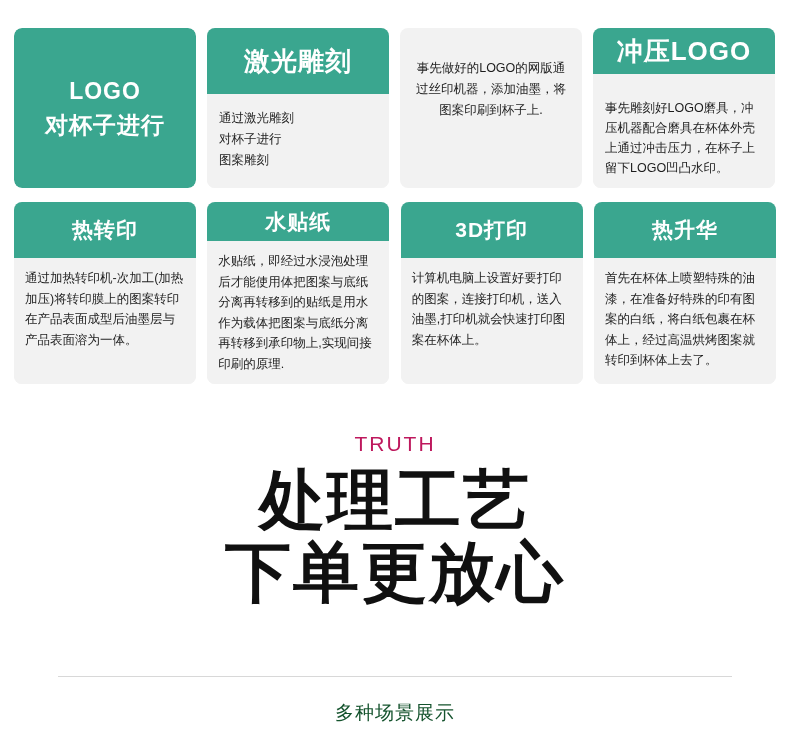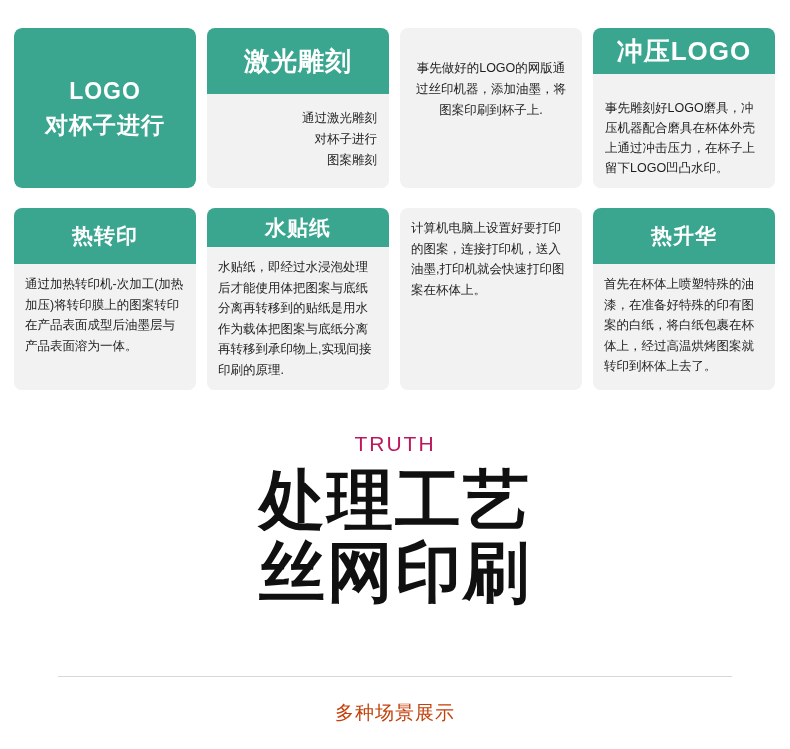--- a/index.html
+++ b/index.html
@@ -72,39 +72,39 @@
   
   .card.full .card-head {
     height: 187px;
     flex-direction: column;
     line-height: 34px;
     font-size: 23px;
     border-radius: 8px;
   }
 
   .row1 .card.c2 .card-head { height: 66px; }
-  .row1 .card.c2 .card-body { text-align: right; padding-top: 14px; }
+  .row1 .card.c2 .card-body { text-align: left; padding-top: 14px; }
 
   .row1 .card.c3 .card-head { height: 66px; }
   .row1 .card.c3 .card-body { text-align: center; padding-top: 30px; }
 
   .row1 .card.c4 .card-head { height: 60px; }
   .row1 .card.c4 .card-body { text-align: left; padding-top: 24px; line-height: 20px; }
 
   
   .row2 .card { height: 182px; }
   .row2 .card-head { height: 56px; font-size: 21px; }
   .row2 .card-body { padding: 10px 11px; text-align: left; line-height: 20.5px; }
 
   .grid-row {
     display: flex;
     gap: 11px;
     width: 100%;
   }
-  .grid-row + .grid-row { margin-top: 10px; }
+  .grid-row + .grid-row { margin-top: 4px; justify-content: space-between; }
 
   
   .headline {
     position: absolute;
     left: 0;
     top: 432px;
     width: 790px;
     text-align: center;
   }
   .headline .eyebrow {
@@ -131,21 +131,21 @@
     height: 1px;
     background: #d8d8d8;
   }
   .footer-title {
     position: absolute;
     left: 0;
     top: 700px;
     width: 790px;
     text-align: center;
     font-size: 19px;
-    color: #c2410c;
+    color: #14532d;
     letter-spacing: 1px;
   }
 </style>
 </head>
 <body>
 
 <div class="page">
 
   <div class="grid">
 
@@ -182,35 +182,36 @@
         <div class="card-head">热转印</div>
         <div class="card-body">通过加热转印机-次加工(加热加压)将转印膜上的图案转印在产品表面成型后油墨层与产品表面溶为一体。</div>
       </div>
 
       <div class="card">
         <div class="card-head">水贴纸</div>
         <div class="card-body">水贴纸，即经过水浸泡处理后才能使用体把图案与底纸分离再转移到的贴纸是用水作为载体把图案与底纸分离再转移到承印物上,实现间接印刷的原理.</div>
       </div>
 
       <div class="card">
+        <div class="card-head">3D打印</div>
         <div class="card-body">计算机电脑上设置好要打印的图案，连接打印机，送入油墨,打印机就会快速打印图案在杯体上。</div>
       </div>
 
       <div class="card">
         <div class="card-head">热升华</div>
         <div class="card-body">首先在杯体上喷塑特殊的油漆，在准备好特殊的印有图案的白纸，将白纸包裹在杯体上，经过高温烘烤图案就转印到杯体上去了。</div>
       </div>
 
     </div>
 
   </div>
 
   <div class="headline">
     <div class="eyebrow">TRUTH</div>
     <div class="big-line">处理工艺</div>
-    <div class="big-line">丝网印刷</div>
+    <div class="big-line">下单更放心</div>
   </div>
 
   <div class="divider"></div>
 
   <div class="footer-title">多种场景展示</div>
 
 </div>
 
 </body></html>

